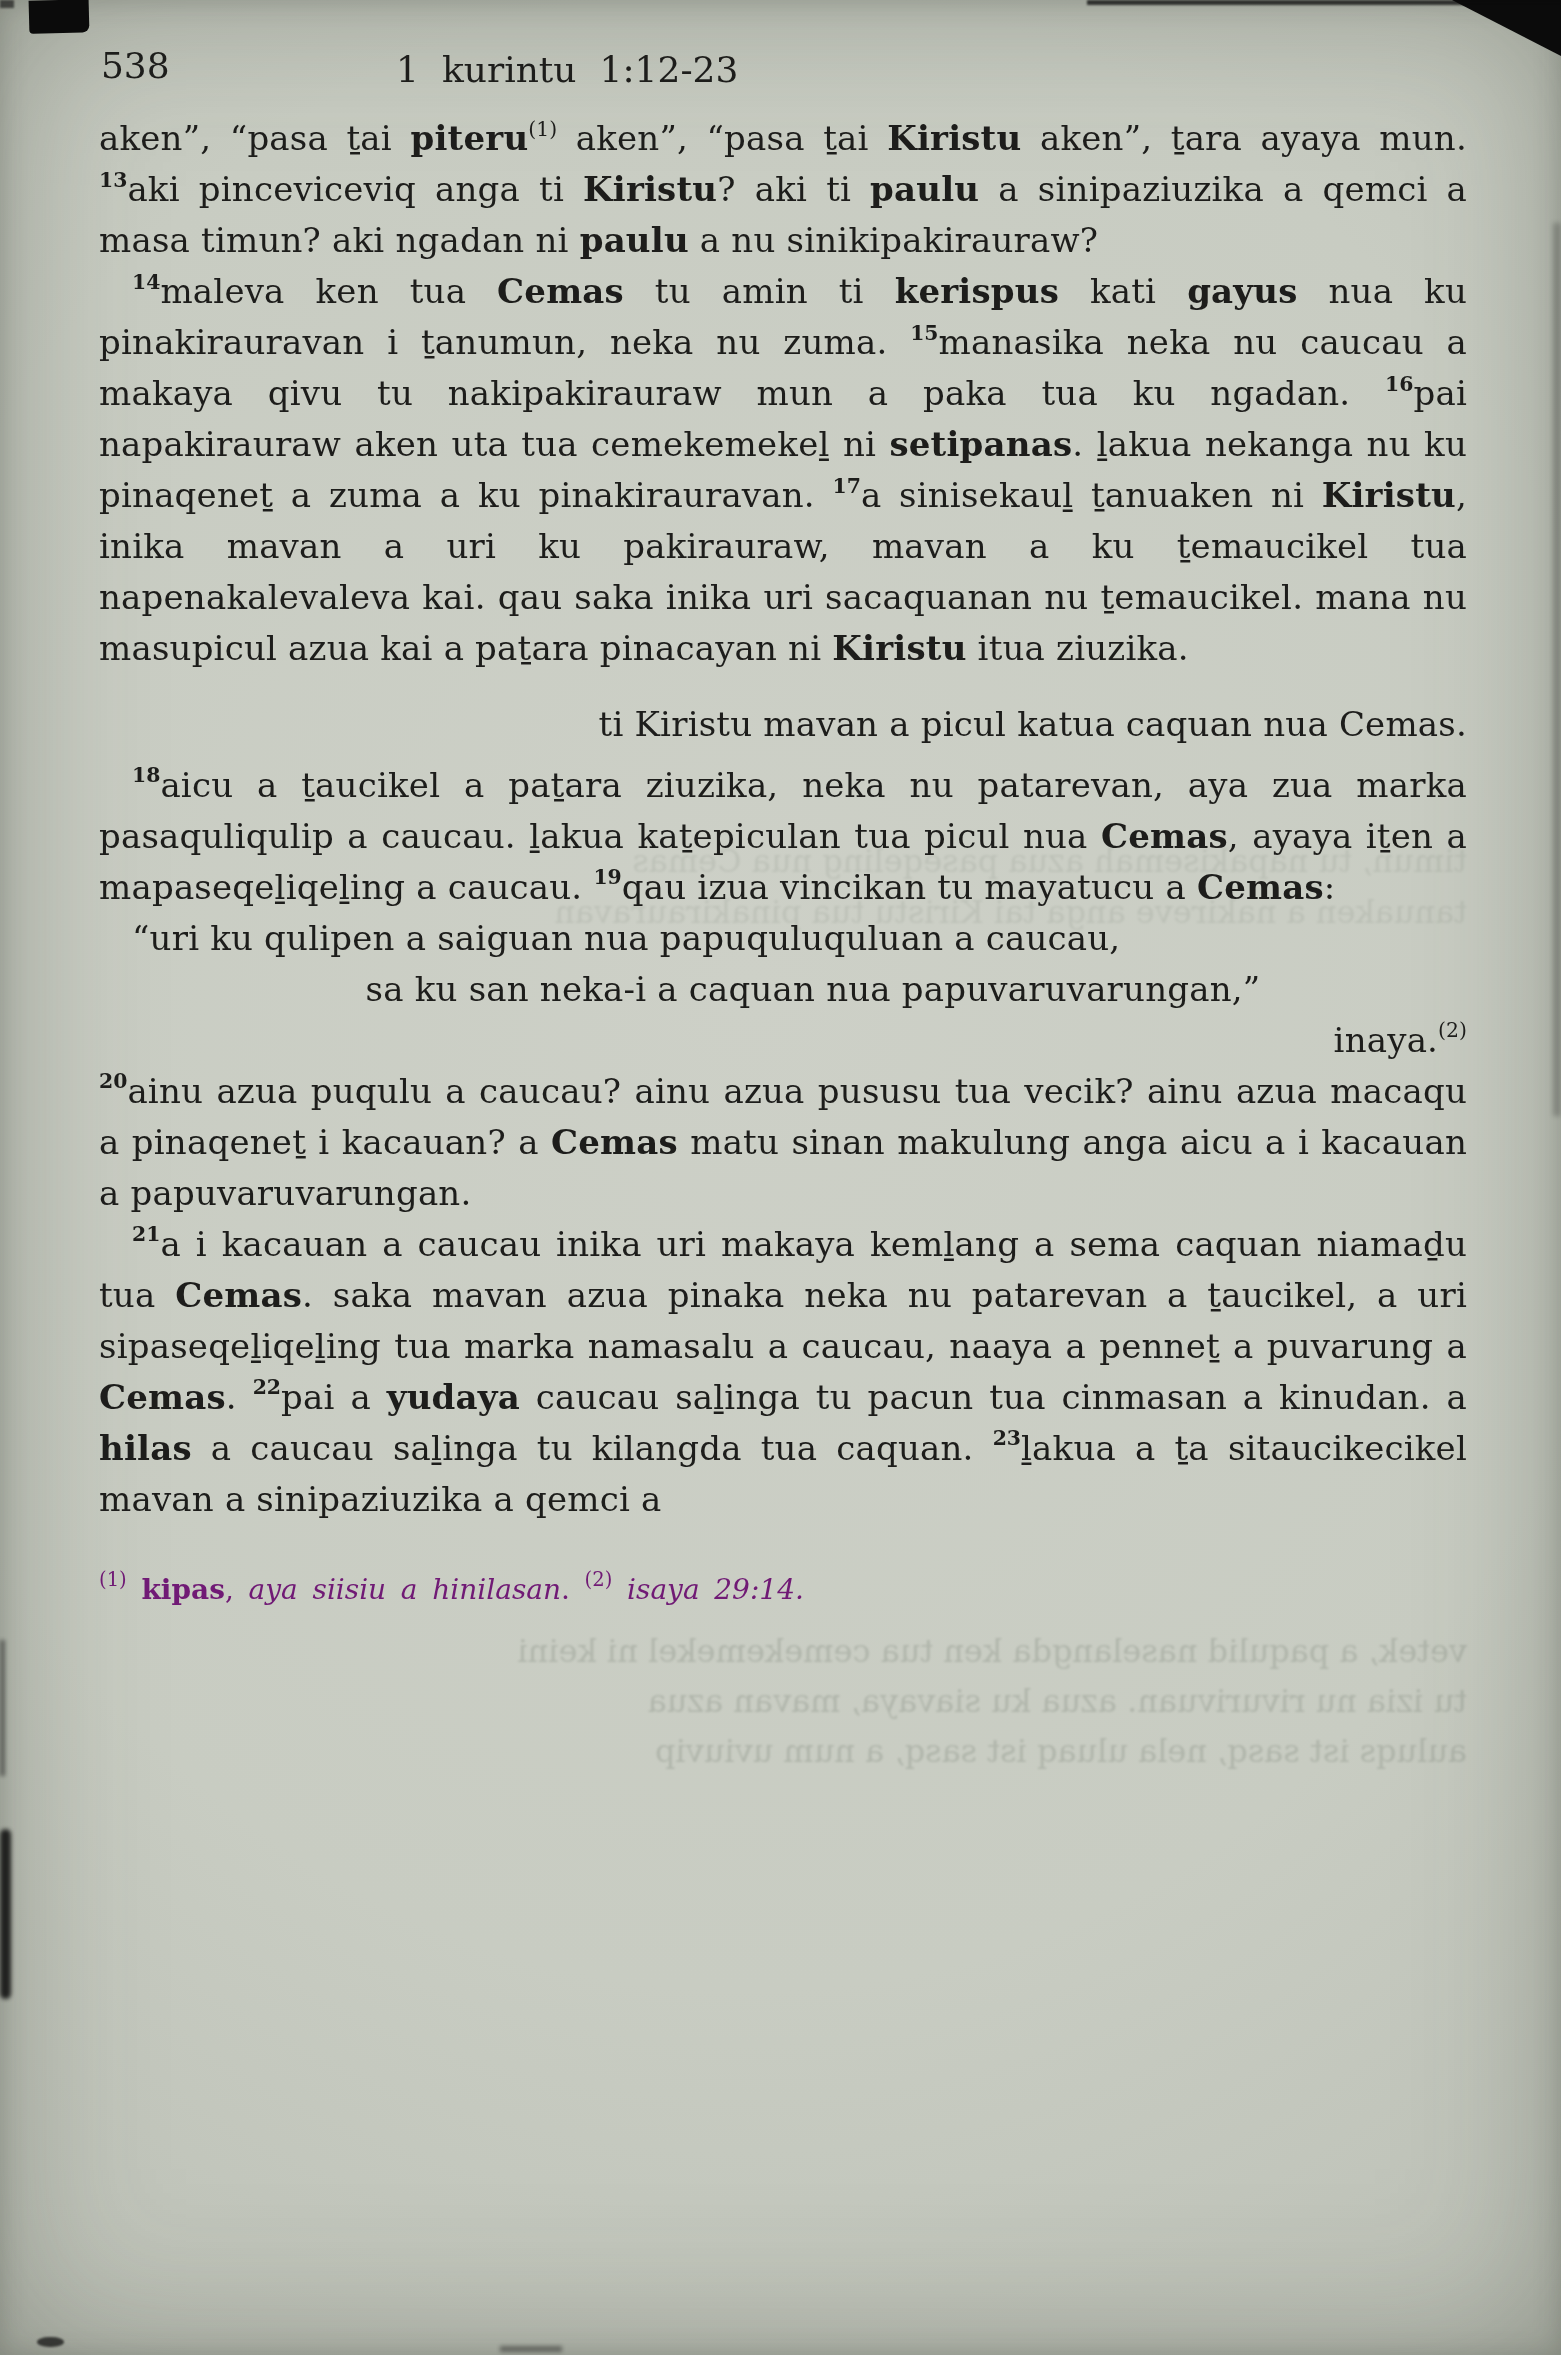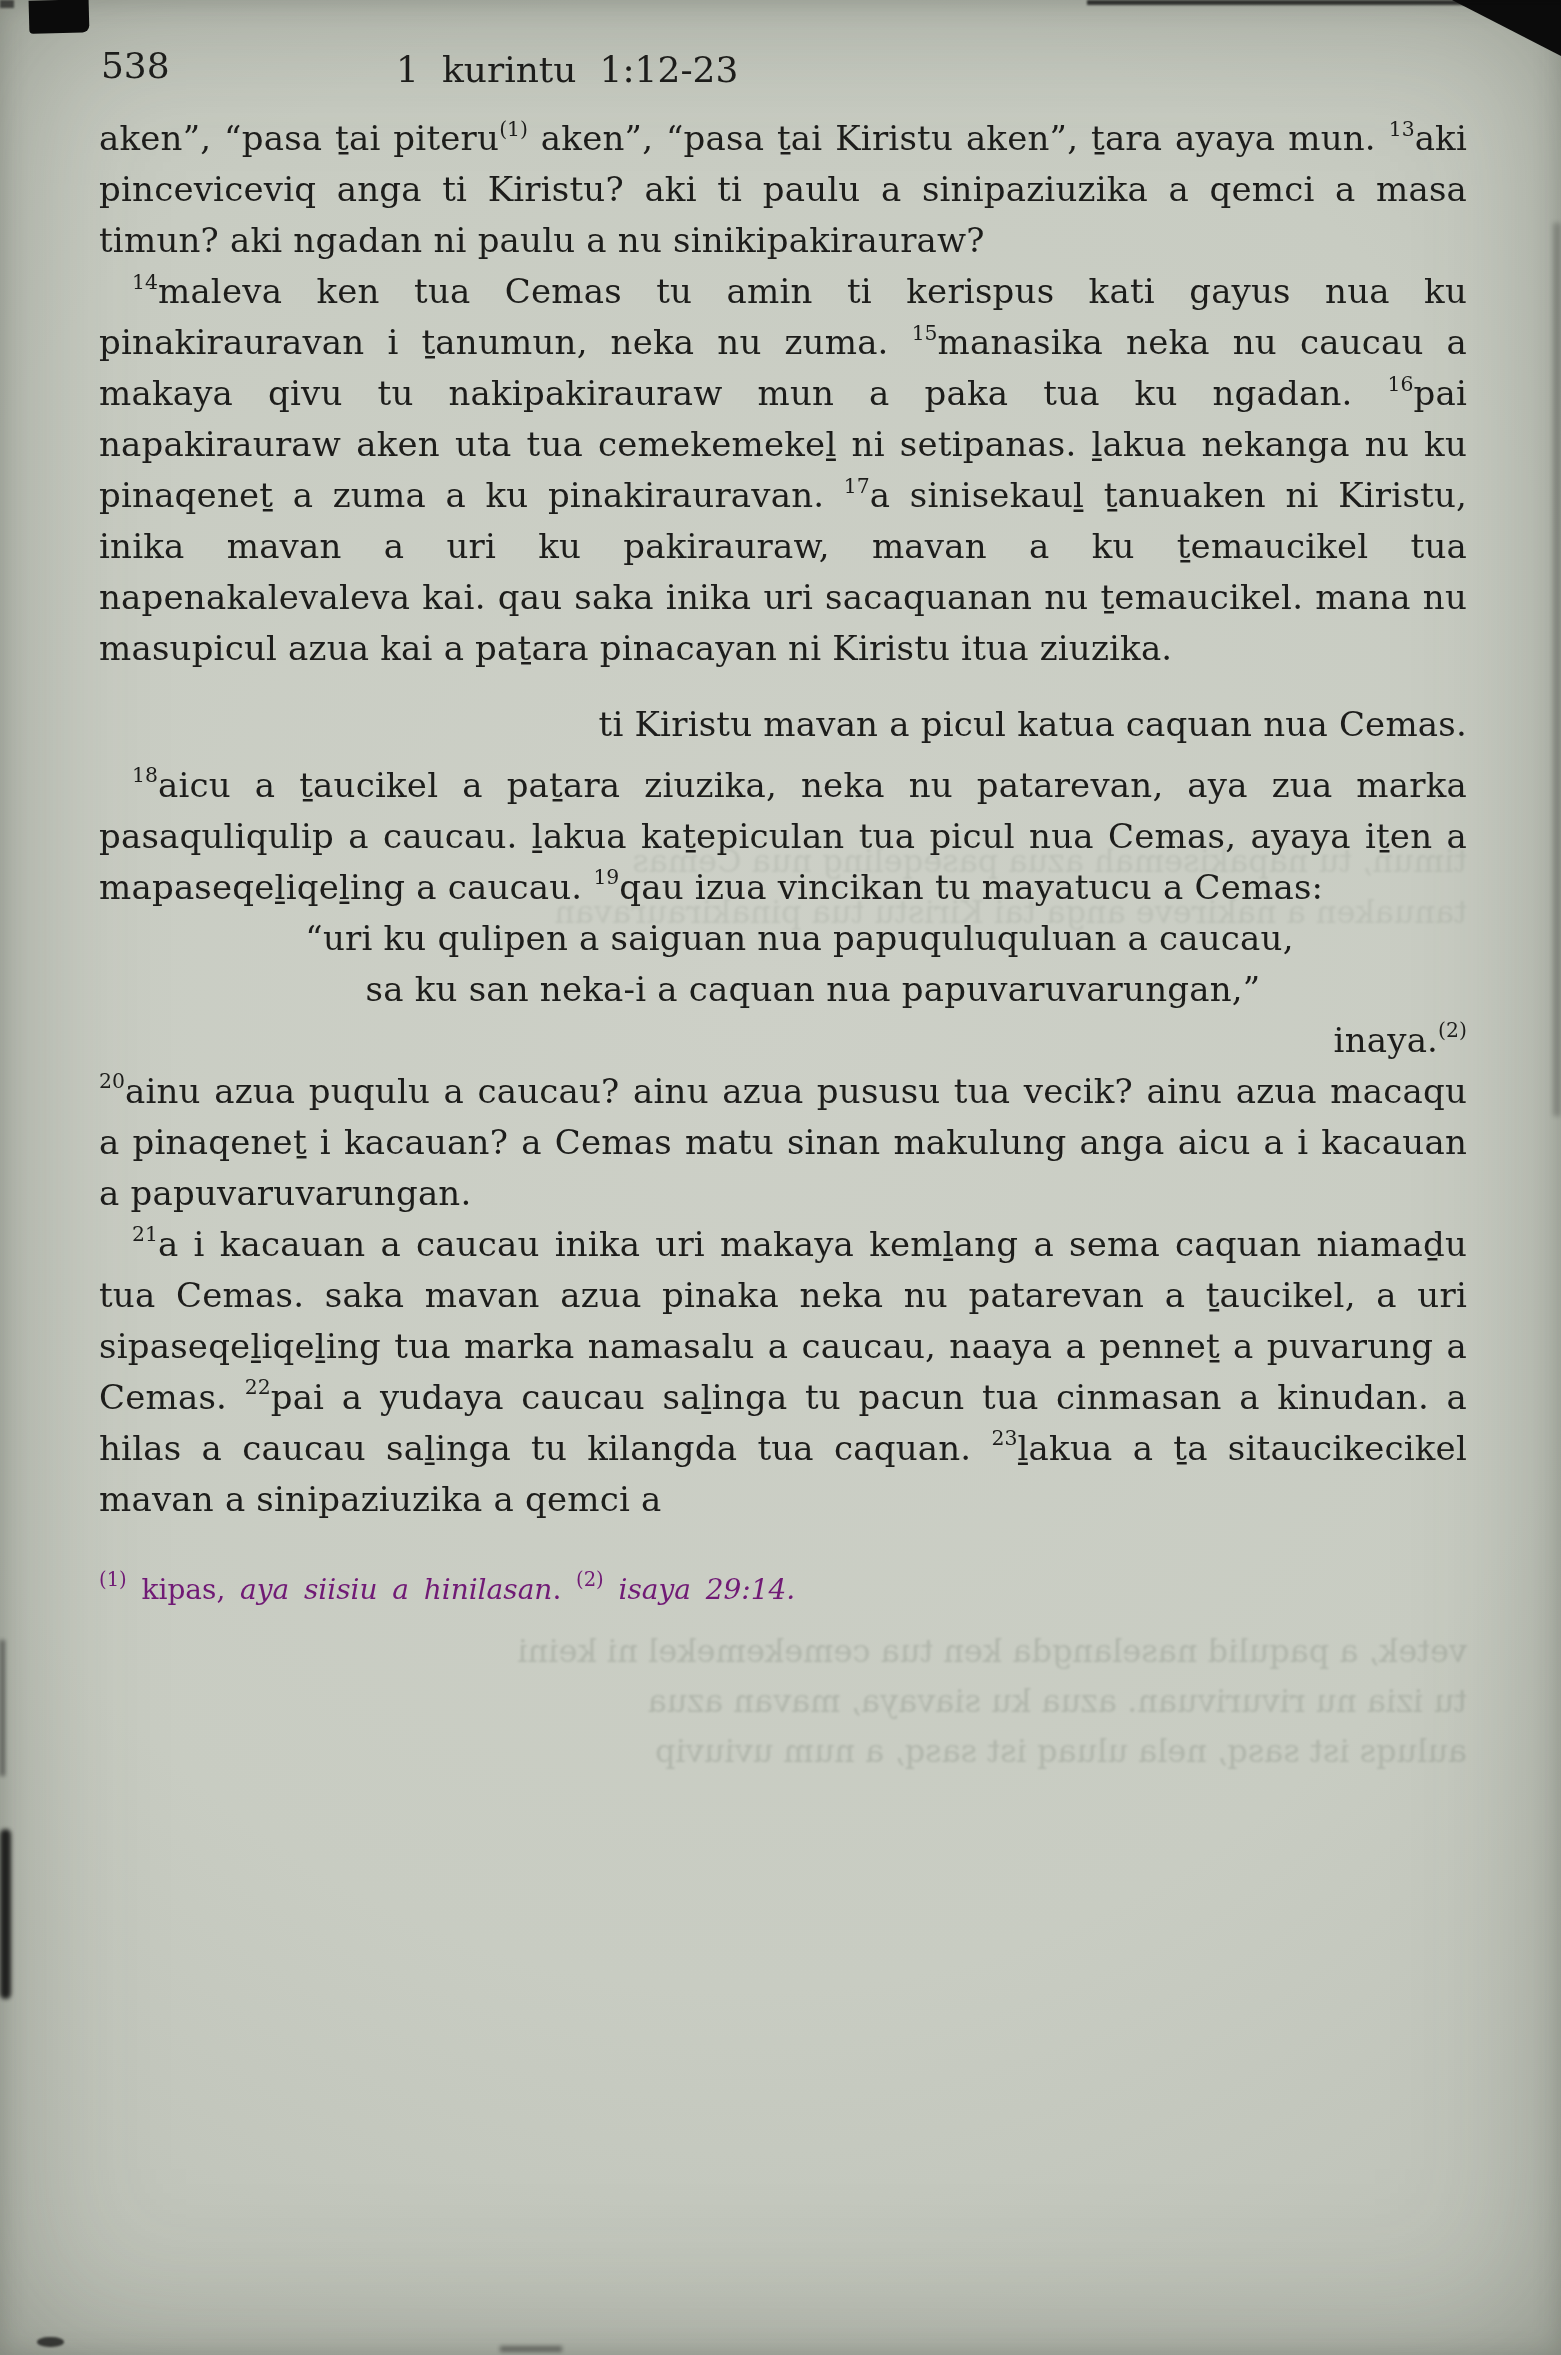--- a/index.html
+++ b/index.html
@@ -29,25 +29,25 @@
 
   .content{position:absolute;left:99px;top:41px;width:1368px;color:#1d1d1b;z-index:2}
   .header{position:relative;height:45px;font-size:36px;margin-bottom:27px}
   .pagenum{position:absolute;left:1.9px;top:4px}
   .runhead{position:absolute;left:297px;top:8px;word-spacing:11.6px}
 
   .bodytext{font-size:34px;line-height:51px;text-align:justify;letter-spacing:0.2px}
   .bodytext p{margin:0}
   .indent{text-indent:33px}
   .heading{font-weight:normal;text-align:right;margin:25px 0 9.7px 0 !important;text-indent:0}
-  .q1{margin-left:33px !important;text-align:center}
+  .q1{margin-left:33px !important;text-align:left}
   .q2{margin-left:60px !important;text-align:center}
   .q3{margin-left:85px !important;text-align:right}
 
-  .b{font-weight:normal}
+  .b{font-weight:bold}
   .i{font-style:italic}
   sup{font-size:60%;line-height:0;position:relative;top:-.1em;vertical-align:super;letter-spacing:0}
 
   .footnote{font-size:28px;line-height:39px;margin-top:45px;color:#701a75;word-spacing:5.8px}
   .footnote sup{font-size:70%}
 
   .bleedwrap{margin-top:17.5px}
   .bleed-line{
     font-size:32px;line-height:50px;color:#5c665a;opacity:.22;
     transform:scaleX(-1);filter:blur(1px);white-space:nowrap;overflow:hidden

